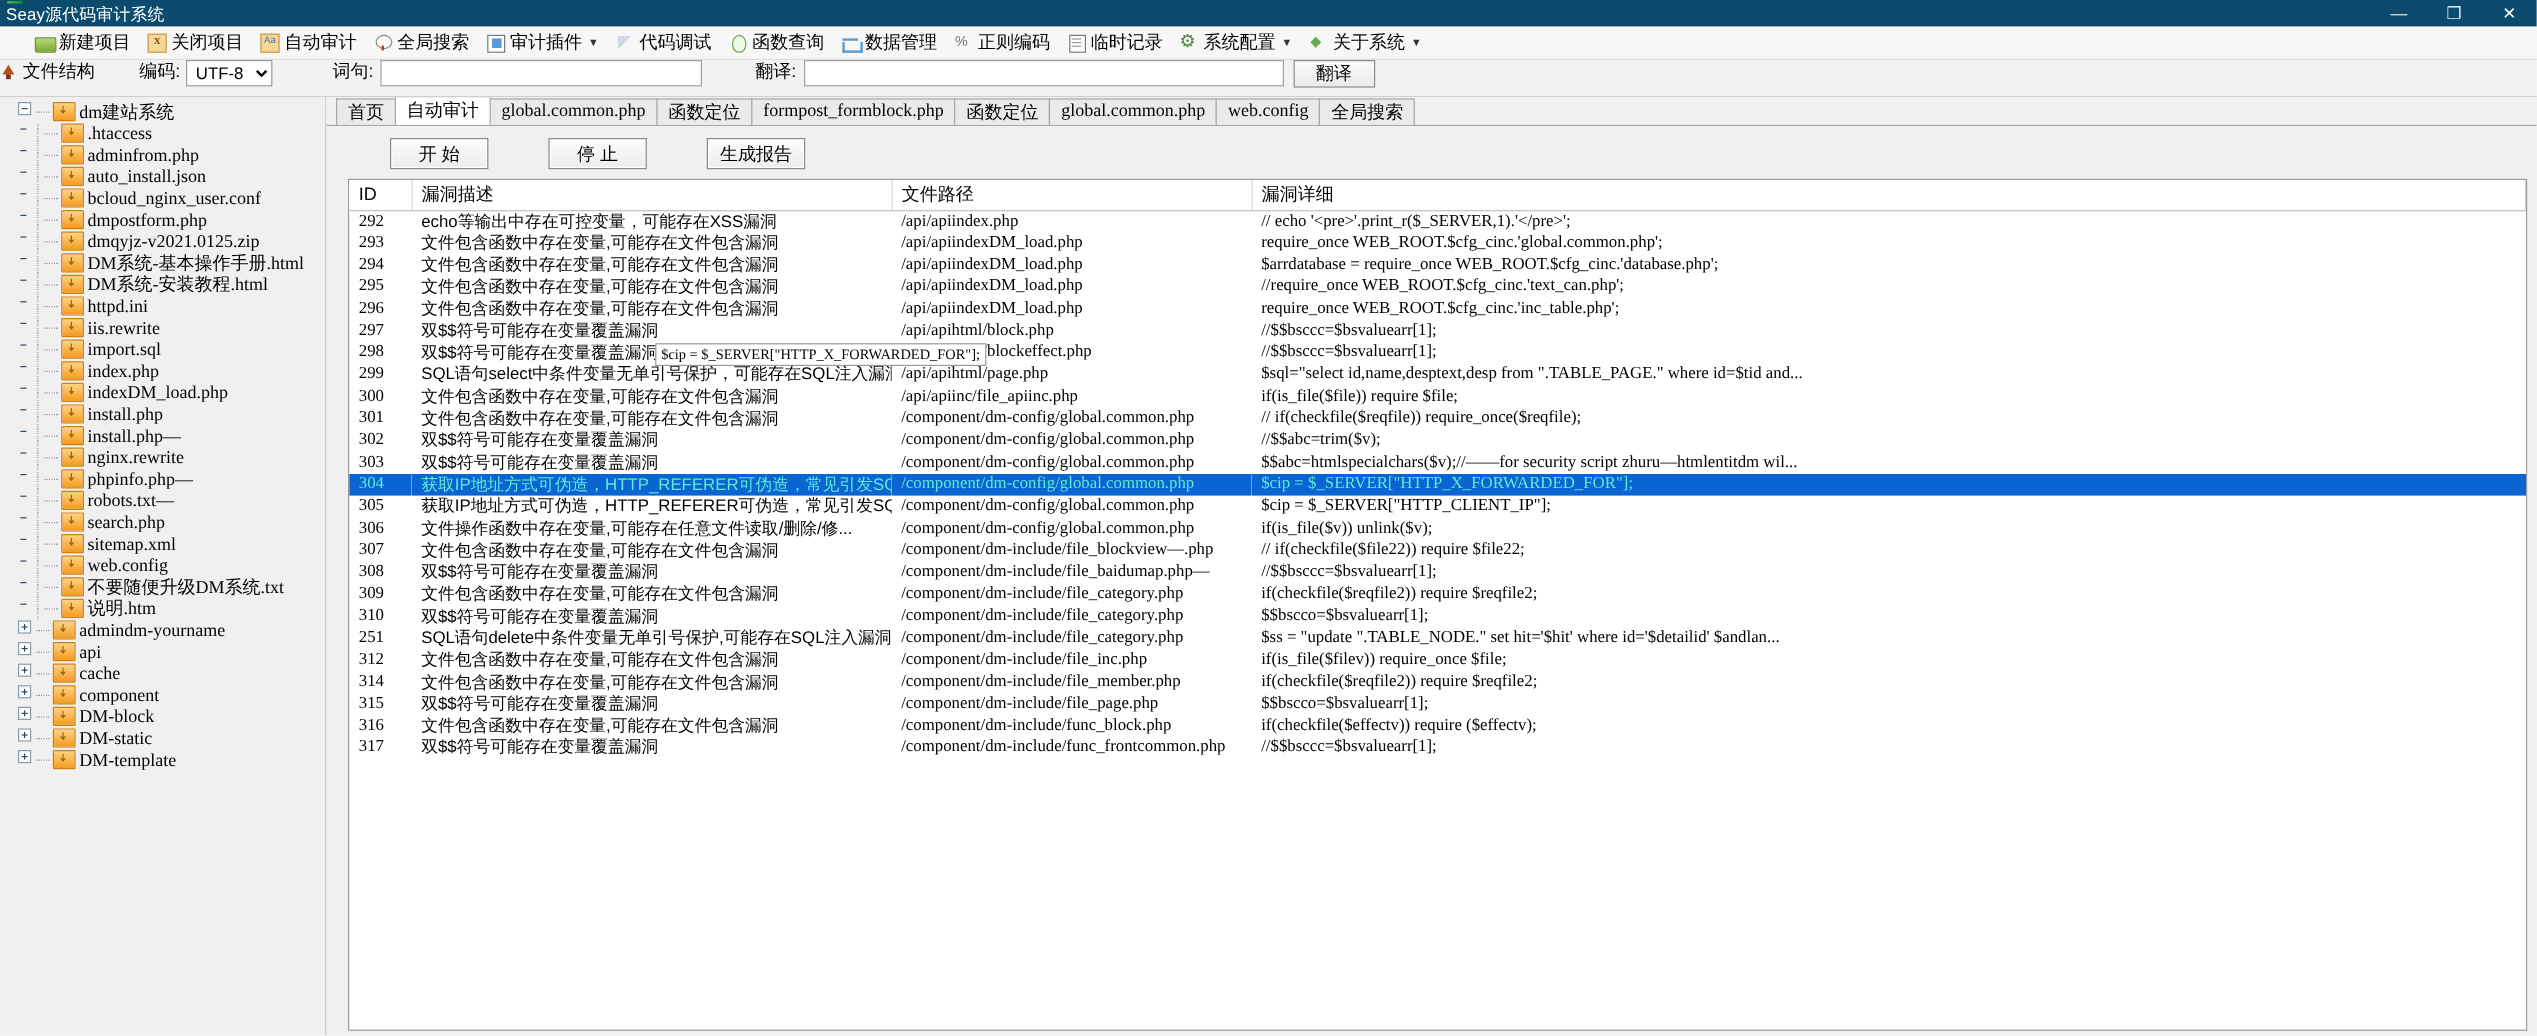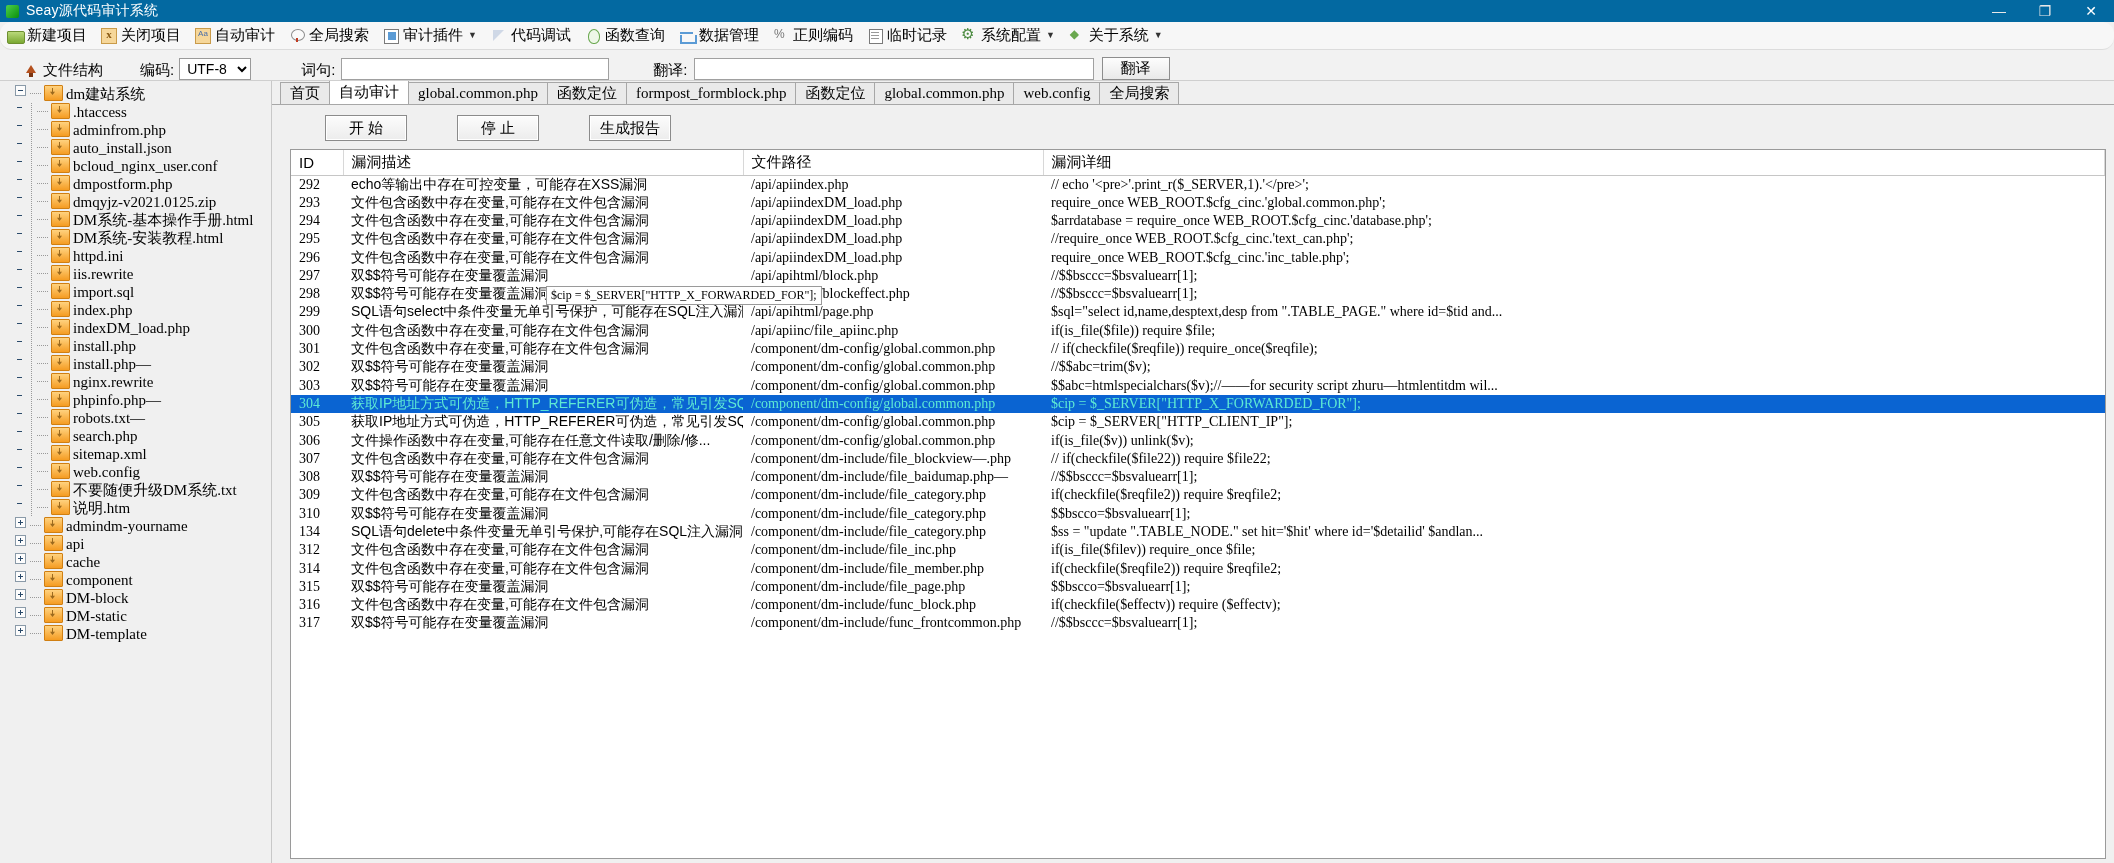--- a/index.html
+++ b/index.html
@@ -7,43 +7,43 @@
   body {
     width:2114px; height:863px;
     font-family:"Liberation Sans", sans-serif;
     font-size:15px;
     background:#f0f0f0;
     overflow:hidden;
     color:#000;
   }
   
   #titlebar{
-    height:22px; background:#0369a1; display:flex; align-items:center;
-    color:#fff; font-size:14px; padding-left:5px; position:relative;
+    height:22px; background:#0c4a6e; display:flex; align-items:flex-start;
+    color:#fff; font-size:14px; padding-left:5px; position:relative;flex-direction:column;
   }
   #titlebar .app-icon{
     width:15px;height:15px;margin-right:6px;display:inline-block;position:relative;
   }
   #titlebar .app-icon:before{
     content:""; position:absolute; inset:1px;
     background:linear-gradient(135deg,#4cd04c,#0b8f0b);
     border-radius:2px;
   }
   #titlebar .title{ font-size:14px; letter-spacing:0.2px; }
   #winbtns{ position:absolute; right:0; top:0; height:22px; display:flex; }
   #winbtns .wb{
     width:46px;height:22px;display:flex;align-items:center;justify-content:center;
     color:#e8e8e8;font-size:14px;
   }
   #winbtns .wb.close{ color:#fff; }
 
   
   #menubar{
     height:28px; background:#f7f7f7; border-bottom:1px solid #dcdcdc;
-    display:flex; align-items:center; padding-left:0; gap:0px;border-radius:12px;
+    display:flex; align-items:center; padding-left:22px; gap:0px;
   }
   .menu-item{
     display:flex;align-items:center;height:26px;padding:0 7px;font-size:15px;
     white-space:nowrap; cursor:default;
   }
   .menu-item .mi-ico{
     width:16px;height:16px;margin-right:4px;flex:none;position:relative;display:inline-block;
   }
   .menu-item .caret{ margin-left:5px;font-size:9px;color:#333;line-height:1; }
   
@@ -65,21 +65,21 @@
   .ico-regex:before{content:"%";position:absolute;left:1px;top:-1px;font-size:12px;color:#777;}
   .ico-note:before{content:"";position:absolute;left:2px;top:1px;width:12px;height:13px;border:1px solid #7a7a7a;background:#fff;}
   .ico-note:after{content:"";position:absolute;left:4px;top:4px;width:8px;height:1px;
     box-shadow:0 3px 0 #999,0 6px 0 #999;background:#999;}
   .ico-gear:before{content:"\2699";position:absolute;left:0;top:-3px;font-size:15px;color:#4a8a3f;}
   .ico-about:before{content:"\25C6";position:absolute;left:1px;top:-1px;font-size:12px;color:#6aa84f;}
 
   
   #toolbar2{
     height:31px;background:#f2f2f2;border-bottom:1px solid #cfcfcf;
-    display:flex;align-items:flex-end;padding-left:24px;font-size:15px;
+    display:flex;align-items:flex-start;padding-left:0;font-size:15px;
   }
   .tb2-label{ display:flex;align-items:center;white-space:nowrap; }
   .tree-ico{width:14px;height:14px;margin-right:5px;position:relative;display:inline-block;}
   .tree-ico:before{content:"";position:absolute;left:2px;top:1px;width:0;height:0;
     border-left:5px solid transparent;border-right:5px solid transparent;border-bottom:8px solid #b4501e;}
   .tree-ico:after{content:"";position:absolute;left:5px;top:9px;width:4px;height:4px;background:#7b3410;}
   select.enc{
     font-family:"Liberation Sans",sans-serif;font-size:14px;height:22px;width:72px;
     border:1px solid #9a9a9a;background:#fff;padding-left:3px;
   }
@@ -637,21 +637,21 @@
               <td class="path">/component/dm-include/file_category.php</td>
               <td class="detail">if(checkfile($reqfile2))  require  $reqfile2;</td>
             </tr>
             <tr class="">
               <td class="id">310</td>
               <td class="desc">双$$符号可能存在变量覆盖漏洞</td>
               <td class="path">/component/dm-include/file_category.php</td>
               <td class="detail">$$bscco=$bsvaluearr[1];</td>
             </tr>
             <tr class="">
-              <td class="id">134</td>
+              <td class="id">251</td>
               <td class="desc">SQL语句delete中条件变量无单引号保护,可能存在SQL注入漏洞</td>
               <td class="path">/component/dm-include/file_category.php</td>
               <td class="detail">$ss = "update ".TABLE_NODE." set  hit='$hit'  where id='$detailid' $andlan...</td>
             </tr>
             <tr class="">
               <td class="id">312</td>
               <td class="desc">文件包含函数中存在变量,可能存在文件包含漏洞</td>
               <td class="path">/component/dm-include/file_inc.php</td>
               <td class="detail">if(is_file($filev)) require_once $file;</td>
             </tr>

